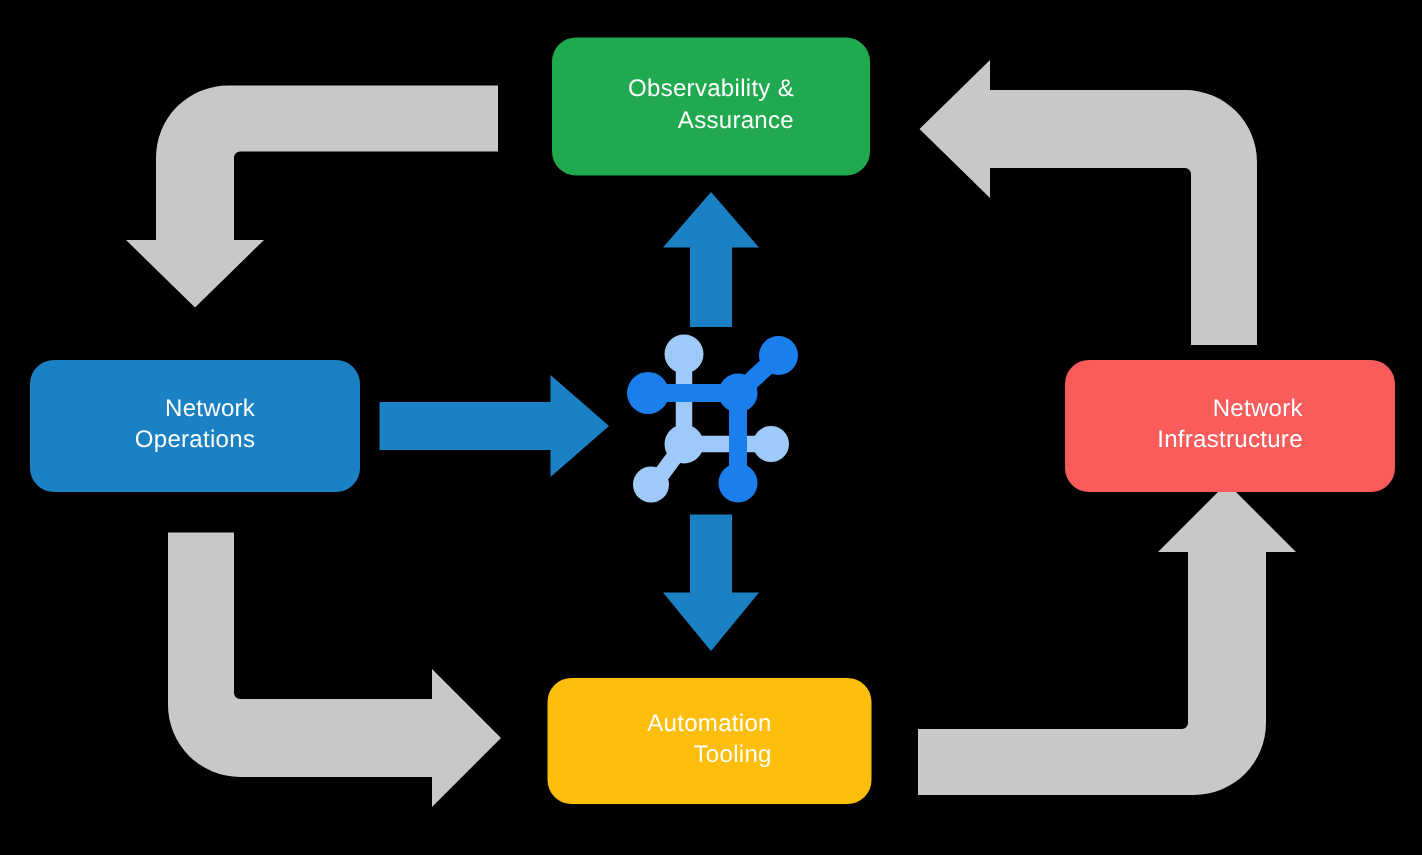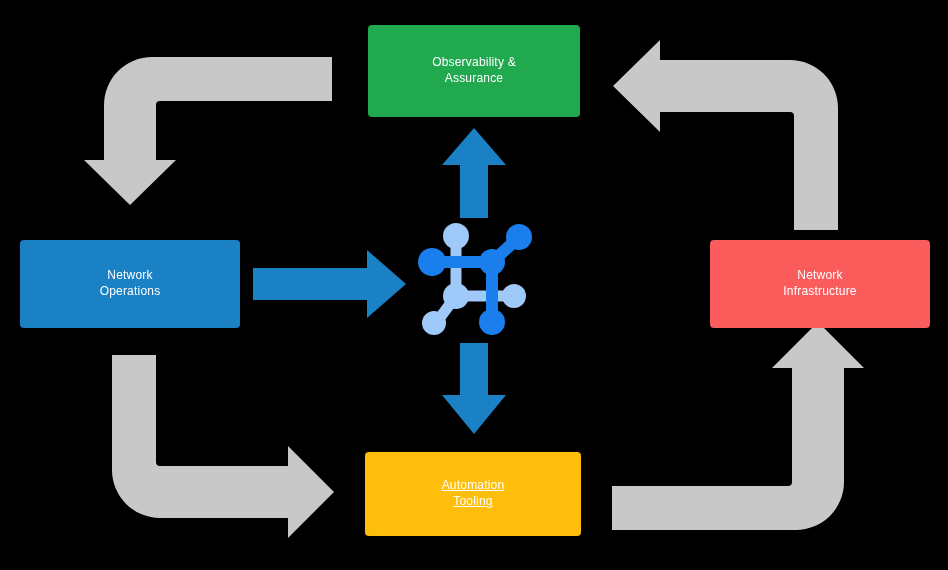--- a/index.html
+++ b/index.html
@@ -23,27 +23,27 @@
   #flow-svg {
     position: absolute;
     left: 0;
     top: 0;
     width: 948px;
     height: 570px;
   }
   .node-box {
     position: absolute;
     box-sizing: border-box;
-    border-radius: 4px;
+    border-radius: 16px;
     display: flex;
     align-items: center;
     justify-content: center;
-    text-align: center;
+    text-align: right;
     color: #ffffff;
-    font-size: 12px;
+    font-size: 16px;
     line-height: 1.3;
     font-weight: 400;
     letter-spacing: 0.2px;
     font-family: "Liberation Sans", sans-serif;
     user-select: none;
   }
   .node-label {
     display: block;
     white-space: pre-line;
     padding: 0 10px;
@@ -56,21 +56,20 @@
     left: 20px;   top: 240px;  width: 220px; height: 88px;
     background: #1a81c4;
   }
   #box-network-infrastructure {
     left: 710px;  top: 240px;  width: 220px; height: 88px;
     background: #fa5c5c;
   }
   #box-automation-tooling {
     left: 365px;  top: 452px;  width: 216px; height: 84px;
     background: #ffbe0b;
-    text-decoration: underline;
   }
   #center-icon {
     position: absolute;
     left: 418px;
     top: 218px;
     width: 120px;
     height: 118px;
   }
 </style>
 </head>

